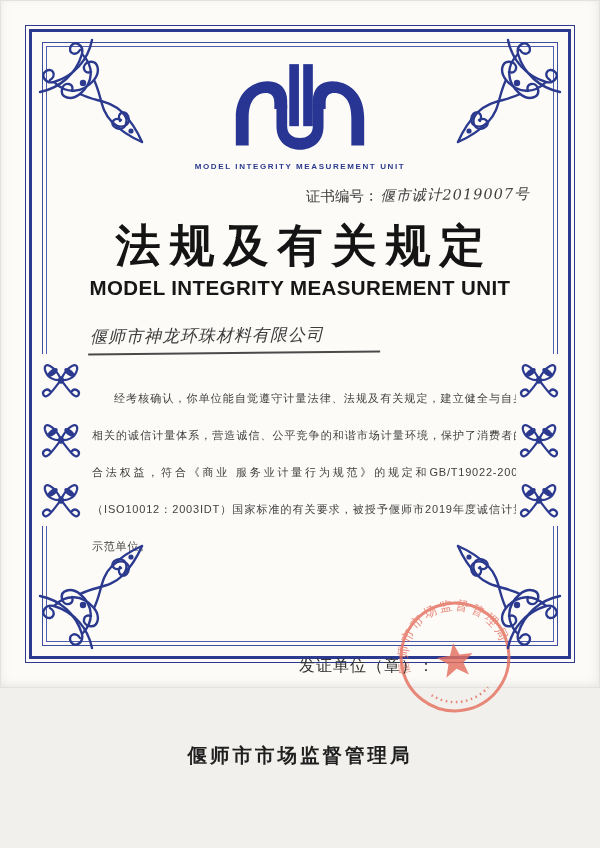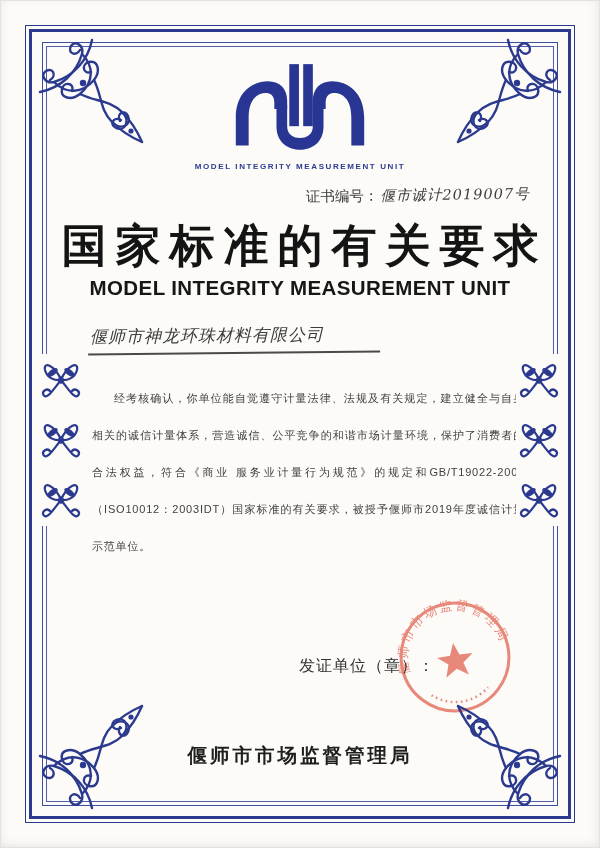--- a/index.html
+++ b/index.html
@@ -3,21 +3,21 @@
 <meta charset="utf-8">
 <style>
   html,body{margin:0;padding:0;}
   body{
     width:600px;height:848px;
     background:#f1f0ed;
     font-family:"Liberation Sans", sans-serif;
     overflow:hidden;
   }
   .sheet{
-    position:relative;width:600px;height:848px;
+    position:relative;width:600px;height:688px;
     background:#fcfbf8;
     box-shadow:inset 0 0 0 1px #e3e2de, inset -4px -4px 10px rgba(0,0,0,.06), inset 4px 0 8px rgba(0,0,0,.04);
   }
   
   .frame{position:absolute;pointer-events:none;}
   .frame-outer-thin{inset:25px;border:1px solid #2b3a8f;}
   .frame-thick{inset:29px;border:3px solid #2b3a8f;}
   .frame-inner-a{inset:42px;border:1px solid #3d4da0;}
   .frame-inner-b{inset:46px;border:1px solid #4f5dab;}
   
@@ -178,21 +178,21 @@
                  C92,76 80,82 70,82 C60,82 48,76 48,60 Z"></path>
       </g>
     </svg>
     <div class="logo-caption">MODEL INTEGRITY MEASUREMENT UNIT</div>
   </div>
 
   <div class="cert-no">
     <span>证书编号：</span><span class="hand">偃市诚计2019007号</span>
   </div>
 
-  <h1 class="title-zh">国家标准的有关要求</h1>
+  <h1 class="title-zh">法规及有关规定</h1>
   <h2 class="title-en">MODEL INTEGRITY MEASUREMENT UNIT</h2>
 
   <div class="company hand">偃师市神龙环珠材料有限公司</div>
 
   <p class="body-text">经考核确认，你单位能自觉遵守计量法律、法规及有关规定，建立健全与自身相关的诚信计量体系，营造诚信、公平竞争的和谐市场计量环境，保护了消费者的合法权益，符合《商业 服务业计量行为规范》的规定和GB/T19022-2003（ISO10012：2003IDT）国家标准的有关要求，被授予偃师市2019年度诚信计量示范单位。</p>
 
   <div class="issuer-line">发证单位（章）：</div>
 
   <svg class="seal" viewBox="0 0 120 120">
     <g stroke="#e4705f" fill="none">

